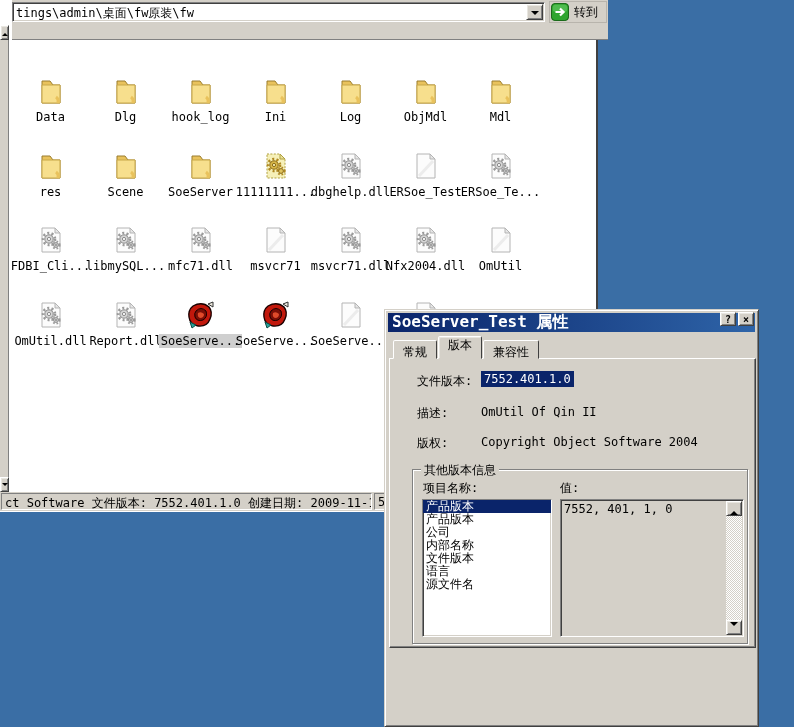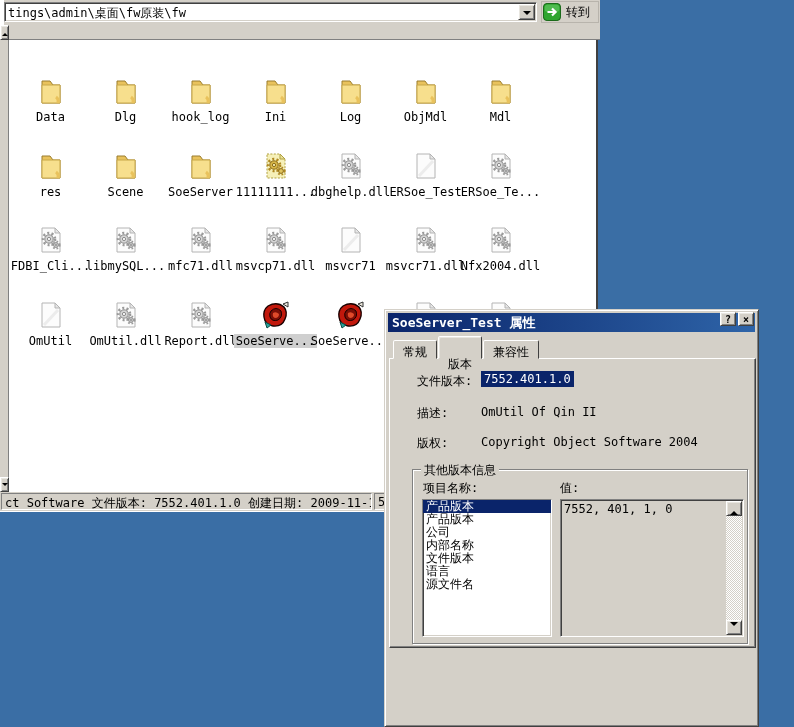--- a/index.html
+++ b/index.html
@@ -11,21 +11,21 @@
     position:relative;
   }
   .bevel-btn { border:1px solid; border-color:#ffffff #404040 #404040 #ffffff;
                box-shadow:inset 1px 1px 0 #e8e6e0, inset -1px -1px 0 #808080; }
   .sunken    { border:1px solid; border-color:#808080 #ffffff #ffffff #808080; }
   .sunken-deep { border:1px solid; border-color:#808080 #ffffff #ffffff #808080;
                box-shadow:inset 1px 1px 0 #404040, inset -1px -1px 0 #d4d0c8; }
   
   #explorer { position:absolute; left:0; top:0; width:598px; height:512px;
               background:#fff; border-right:2px solid #404040; }
-  #toolbar  { position:absolute; left:4px; top:0; width:596px; height:40px;
+  #toolbar  { position:absolute; left:12px; top:0; width:596px; height:40px;
               background:#d4d0c8; border-bottom:1px solid #808080; }
   #addr-combo { position:absolute; left:0; top:2px; width:533px; height:20px;
               background:#fff; }
   #addr-text { position:absolute; left:3px; top:2px; white-space:nowrap; }
   #addr-drop { position:absolute; right:1px; top:1px; width:17px; height:16px;
               background:#d4d0c8; }
   .arrow-down { position:absolute; left:4px; top:6px; width:0; height:0;
               border:4px solid transparent; border-top-color:#000; }
   .arrow-up   { position:absolute; left:0; top:4px; width:0; height:0;
               border:4px solid transparent; border-bottom-color:#000; }
@@ -57,33 +57,33 @@
   #status-left  { width:371px; margin-left:1px; }
   #status-right { width:221px; margin-left:2px; }
   
   #dialog { position:absolute; left:384px; top:309px; width:375px; height:418px;
             background:#d4d0c8; z-index:10;
             border:1px solid; border-color:#d4d0c8 #404040 #404040 #d4d0c8;
             box-shadow:inset 1px 1px 0 #ffffff, inset -1px -1px 0 #808080; }
   #dlg-titlebar { position:absolute; left:3px; top:3px; right:3px; height:19px;
             background:linear-gradient(90deg,#0a246a,#2e64a8);
             display:flex; align-items:center; }
-  #dlg-title { color:#fff; font-weight:bold; padding-left:4px; font-size:13px;
+  #dlg-title { color:#fff; font-weight:bold; padding-left:4px; font-size:16px;
             white-space:nowrap; }
   .title-btn { position:absolute; top:2px; width:16px; height:14px;
             background:#d4d0c8; font-size:10px; font-weight:bold;
             display:flex; align-items:center; justify-content:center; }
   #dlg-help  { right:22px; } #dlg-close { right:4px; }
   
   #dlg-tabs { position:absolute; left:8px; top:28px; height:21px; display:flex;
             align-items:flex-end; z-index:3; }
   .tab { height:19px; padding:3px 9px 0 9px; background:#d4d0c8;
             border:1px solid; border-color:#ffffff #404040 transparent #ffffff;
             border-radius:2px 2px 0 0; margin-right:1px; white-space:nowrap; }
-  .tab.active { height:23px; padding-top:19px; margin-top:-4px;
+  .tab.active { height:23px; padding-top:0; margin-top:-4px;
             box-shadow:inset 1px 1px 0 #e8e6e0; position:relative; z-index:4; }
   
   #dlg-page { position:absolute; left:4px; top:48px; width:367px; height:290px;
             background:#d4d0c8; border:1px solid;
             border-color:#ffffff #404040 #404040 #ffffff;
             box-shadow:inset -1px -1px 0 #808080; }
   .fld-label { position:absolute; left:27px; white-space:nowrap; }
   .fld-value { position:absolute; left:91px; white-space:nowrap; }
   .fld-value.hl { background:#0a246a; color:#fff; padding:1px 3px; }
   
@@ -290,26 +290,20 @@
         <div class="file-label">libmySQL...</div>
       </div>
       <div class="file-item">
         <svg class="file-icon" viewBox="0 0 32 32">
           <use href="#icon-dll"></use>
         </svg>
         <div class="file-label">mfc71.dll</div>
       </div>
       <div class="file-item">
         <svg class="file-icon" viewBox="0 0 32 32">
-          <use href="#icon-dll"></use>
-        </svg>
-        <div class="file-label">msvcp71.dll</div>
-      </div>
-      <div class="file-item">
-        <svg class="file-icon" viewBox="0 0 32 32">
           <use href="#icon-doc"></use>
         </svg>
         <div class="file-label">msvcr71</div>
       </div>
       <div class="file-item">
         <svg class="file-icon" viewBox="0 0 32 32">
           <use href="#icon-dll"></use>
         </svg>
         <div class="file-label">msvcr71.dll</div>
       </div>

